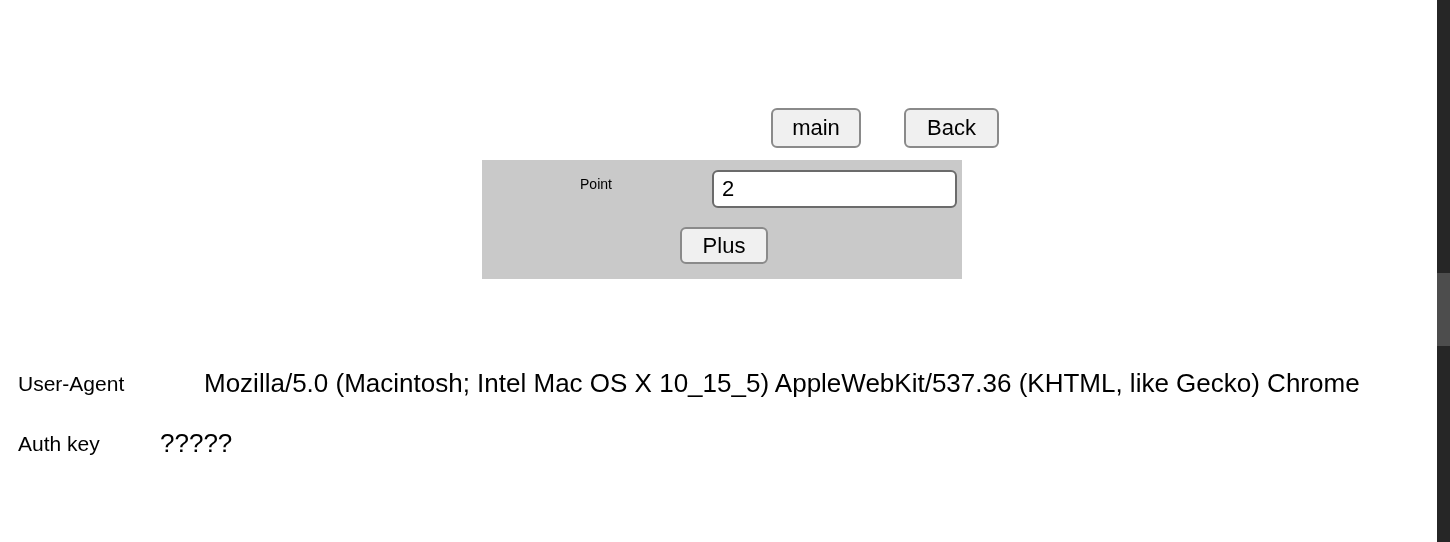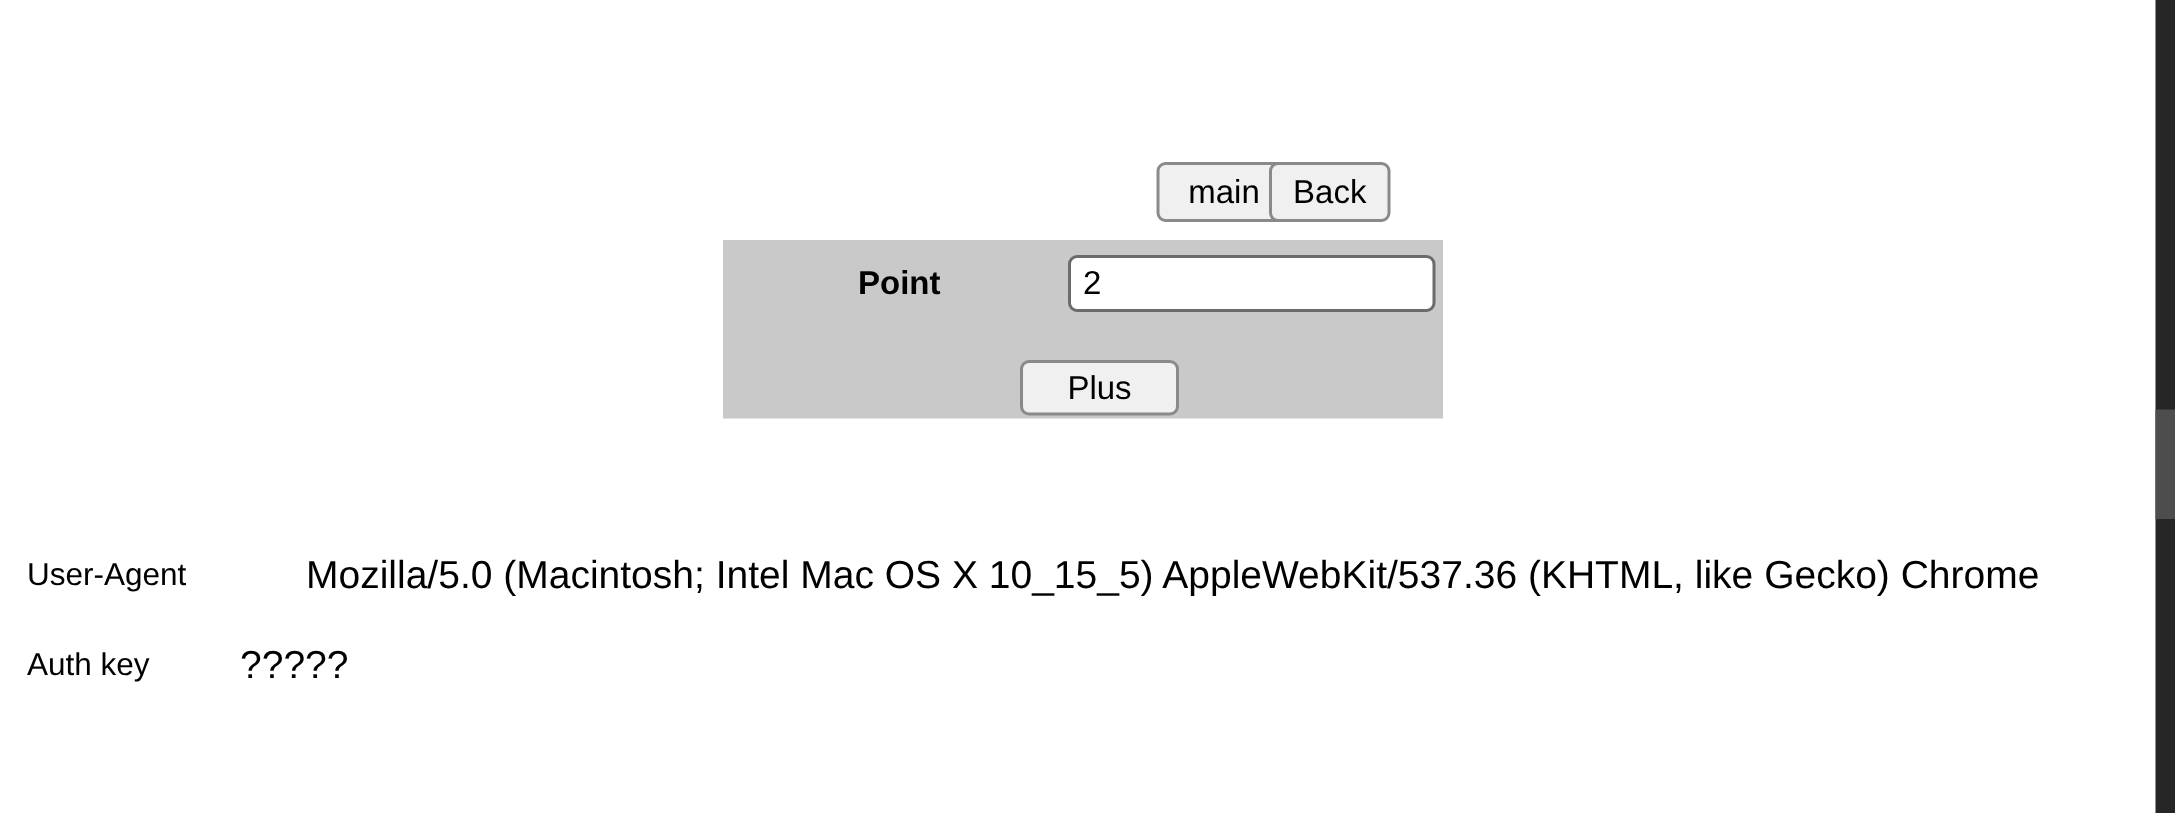--- a/index.html
+++ b/index.html
@@ -24,56 +24,56 @@
     border: 2px solid #8a8a8a;
     border-radius: 6px;
     font-family: "Liberation Sans", sans-serif;
     font-size: 22px;
     color: #000;
     cursor: pointer;
     line-height: 1;
     padding: 0;
   }
   #btn-main { left: 771px; top: 108px; width: 90px;  height: 40px; }
-  #btn-back { left: 846px; top: 108px; width: 81px;  height: 40px; }
+  #btn-back { left: 904px; top: 108px; width: 95px;  height: 40px; }
 
   
   .panel {
     position: absolute;
     left: 482px;
     top: 160px;
     width: 480px;
     height: 119px;
     background: #c9c9c9;
   }
   .point-label {
     position: absolute;
     left: 83px;
     top: 16px;
     width: 62px;
-    font-weight: bold;
-    font-size: 22px;
-    text-align: right;
+    font-weight: normal;
+    font-size: 14px;
+    text-align: center;
     white-space: nowrap;
   }
   .point-input {
     position: absolute;
     left: 230px;
     top: 10px;
     width: 245px;
     height: 38px;
     background: #ffffff;
     border: 2px solid #6b6b6b;
     border-radius: 6px;
     font-family: "Liberation Sans", sans-serif;
     font-size: 22px;
     padding: 0 0 0 8px;
     color: #000;
   }
-  #btn-plus { left: 198px; top: 80px; width: 106px; height: 37px; }
+  #btn-plus { left: 198px; top: 67px; width: 88px; height: 37px; }
 
   
   .info-label {
     position: absolute;
     left: 18px;
     font-weight: normal;
     font-size: 21px;
     white-space: nowrap;
   }
   .info-value {

